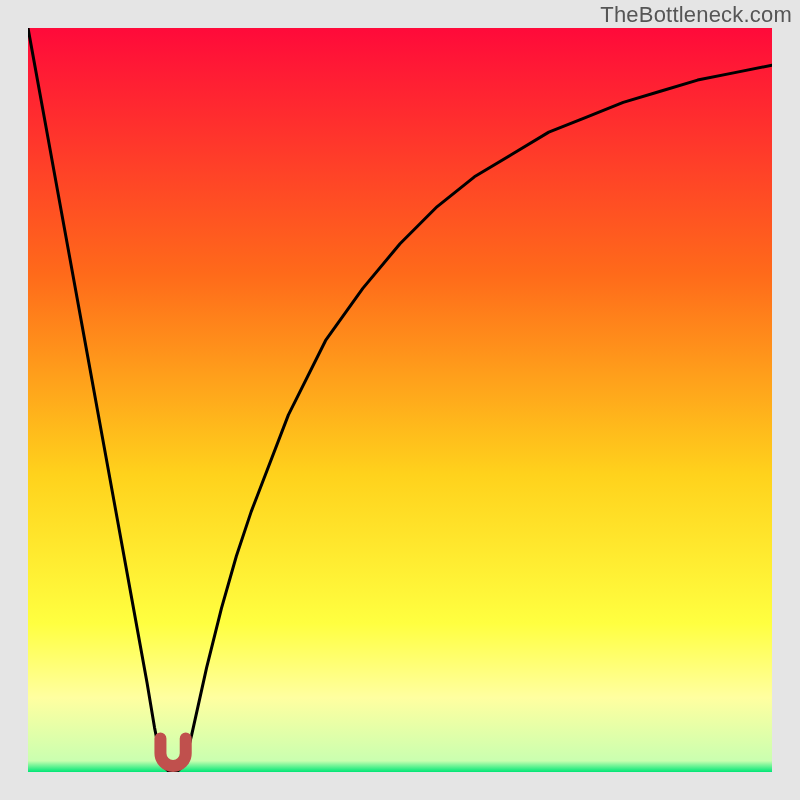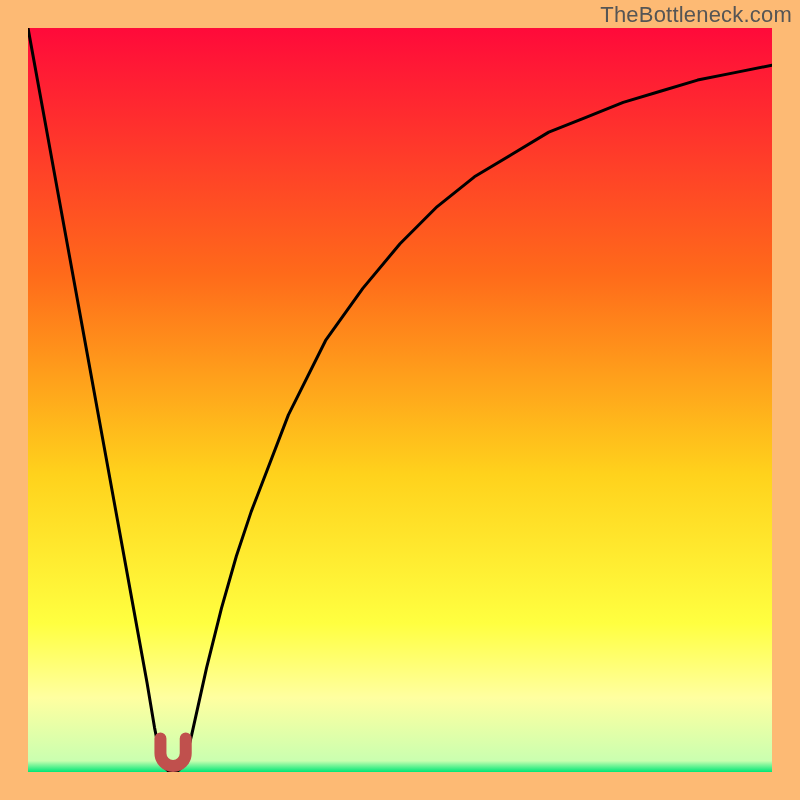--- a/index.html
+++ b/index.html
@@ -7,21 +7,21 @@
     padding: 0;
     width: 800px;
     height: 800px;
     overflow: hidden;
     font-family: Arial, Helvetica, sans-serif;
   }
   .frame {
     position: relative;
     width: 800px;
     height: 800px;
-    background: #fdba74;
+    background: #e5e5e5;
   }
   .watermark {
     position: absolute;
     top: 2px;
     right: 8px;
     color: #555;
     font-size: 22px;
     font-weight: 500;
     letter-spacing: 0.2px;
     z-index: 10;

